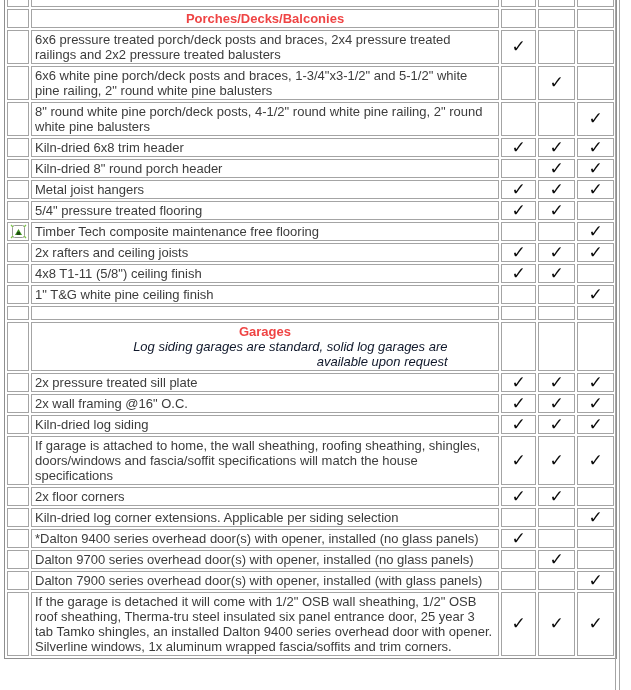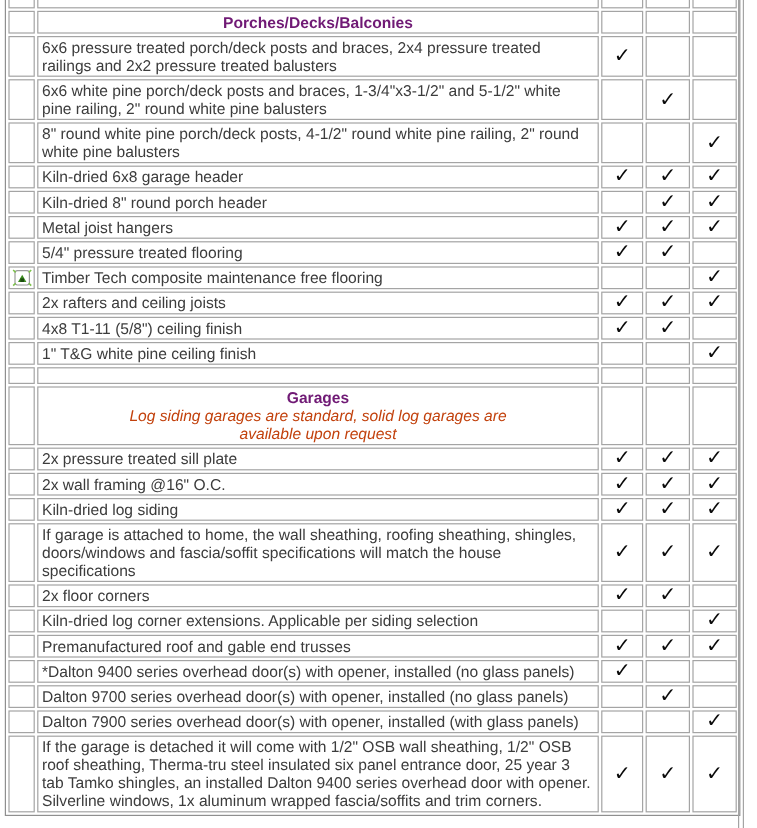--- a/index.html
+++ b/index.html
@@ -54,27 +54,27 @@
   }
   td.chk2, td.chk3 { width: 35px; min-width: 35px; }
   .checkmark {
     font-size: 17px;
     font-weight: bold;
     color: #0a0a0a;
     font-family: "DejaVu Sans", sans-serif;
   }
   .section-title {
     font-weight: bold;
-    color: #701a75;
+    color: #ef4444;
     text-align: center;
   }
   .section-subtitle {
     font-style: italic;
-    text-align: center;
-    color: #c2410c;
+    text-align: right;
+    color: #0f172a;
     max-width: 365px;
     margin: 0 auto;
   }
   .spacer-cell { height: 10px; }
   .top-clip-cell { height: 10px; }
   .right-edge {
     position: absolute;
     left: 615px;
     top: 0;
     width: 3px;
@@ -122,21 +122,21 @@
         </tr>
         <tr>
           <td class="iconcol"></td>
           <td class="desc">8" round white pine porch/deck posts, 4-1/2" round white pine railing, 2" round white pine balusters</td>
           <td class="chk chk1"></td>
           <td class="chk chk2"></td>
           <td class="chk chk3"><span class="checkmark">✓</span></td>
         </tr>
         <tr>
           <td class="iconcol"></td>
-          <td class="desc">Kiln-dried 6x8 garage header</td>
+          <td class="desc">Kiln-dried 6x8 trim header</td>
           <td class="chk chk1"><span class="checkmark">✓</span></td>
           <td class="chk chk2"><span class="checkmark">✓</span></td>
           <td class="chk chk3"><span class="checkmark">✓</span></td>
         </tr>
         <tr>
           <td class="iconcol"></td>
           <td class="desc">Kiln-dried 8" round porch header</td>
           <td class="chk chk1"></td>
           <td class="chk chk2"><span class="checkmark">✓</span></td>
           <td class="chk chk3"><span class="checkmark">✓</span></td>
@@ -245,27 +245,20 @@
         </tr>
         <tr>
           <td class="iconcol"></td>
           <td class="desc">Kiln-dried log corner extensions. Applicable per siding selection</td>
           <td class="chk chk1"></td>
           <td class="chk chk2"></td>
           <td class="chk chk3"><span class="checkmark">✓</span></td>
         </tr>
         <tr>
           <td class="iconcol"></td>
-          <td class="desc">Premanufactured roof and gable end trusses</td>
-          <td class="chk chk1"><span class="checkmark">✓</span></td>
-          <td class="chk chk2"><span class="checkmark">✓</span></td>
-          <td class="chk chk3"><span class="checkmark">✓</span></td>
-        </tr>
-        <tr>
-          <td class="iconcol"></td>
           <td class="desc">*Dalton 9400 series overhead door(s) with opener, installed (no glass panels)</td>
           <td class="chk chk1"><span class="checkmark">✓</span></td>
           <td class="chk chk2"></td>
           <td class="chk chk3"></td>
         </tr>
         <tr>
           <td class="iconcol"></td>
           <td class="desc">Dalton 9700 series overhead door(s) with opener, installed (no glass panels)</td>
           <td class="chk chk1"></td>
           <td class="chk chk2"><span class="checkmark">✓</span></td>

